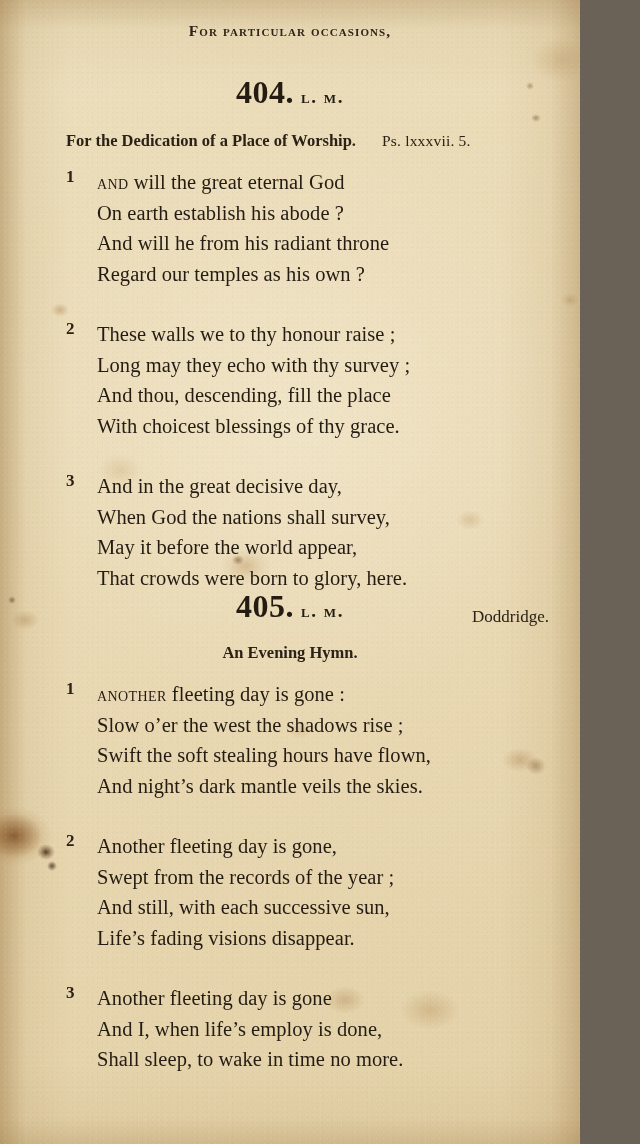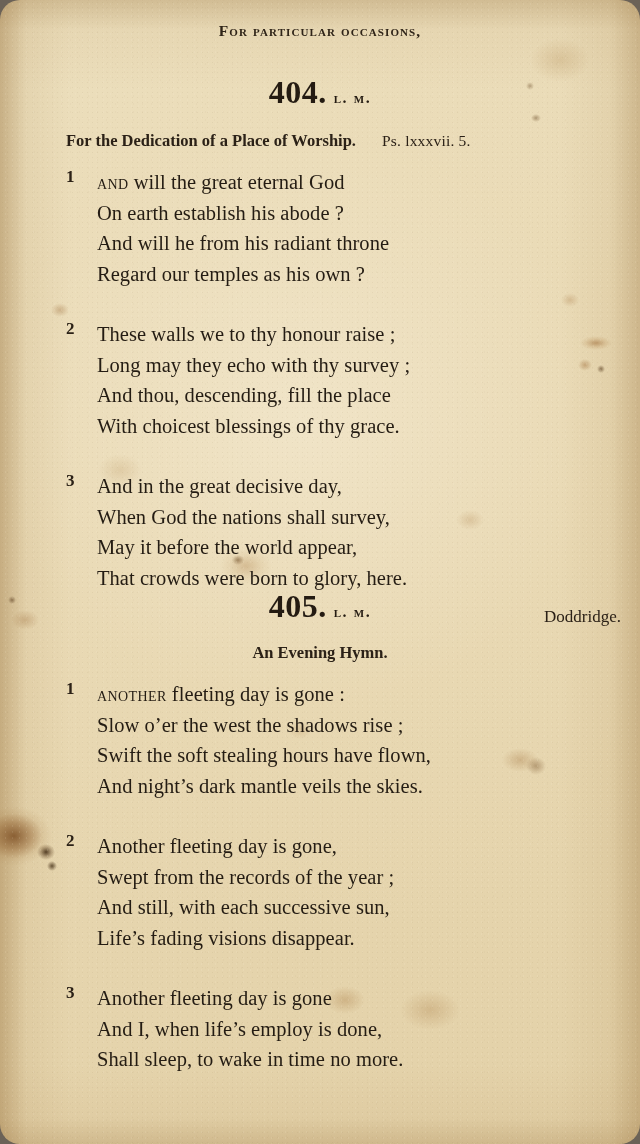--- a/index.html
+++ b/index.html
@@ -6,21 +6,21 @@
     margin: 0;
     padding: 0;
     background: #6b6257;
   }
   body {
     font-family: "Liberation Serif", "DejaVu Serif", serif;
   }
 
   #page {
     position: relative;
-    width: 640px;
+    width: 580px;
     height: 1144px;
     overflow: hidden;
     background-color: #e9dab6;
     background-image:
       
       radial-gradient(ellipse 38px 30px at 14px 836px, rgba(120,72,28,0.80) 0%, rgba(140,90,40,0.45) 45%, rgba(160,115,60,0.12) 75%, rgba(160,120,70,0) 100%),
       radial-gradient(ellipse 9px 8px at 46px 852px, rgba(60,38,14,0.85) 0%, rgba(80,50,20,0.30) 60%, rgba(90,60,30,0) 100%),
       radial-gradient(ellipse 5px 5px at 52px 866px, rgba(60,38,14,0.75) 0%, rgba(90,60,30,0) 100%),
       
       radial-gradient(ellipse 16px 7px at 596px 343px, rgba(150,96,42,0.50) 0%, rgba(170,120,60,0.18) 60%, rgba(170,120,60,0) 100%),
@@ -45,21 +45,20 @@
       radial-gradient(ellipse 4px 4px at 530px 86px, rgba(95,62,26,0.40) 0%, rgba(130,90,45,0) 100%),
       
       linear-gradient(to right, rgba(150,112,58,0.42) 0px, rgba(165,128,72,0.10) 26px, rgba(200,170,110,0) 70px),
       linear-gradient(to left, rgba(150,112,58,0.34) 0px, rgba(165,128,72,0.10) 30px, rgba(200,170,110,0) 80px),
       linear-gradient(to bottom, rgba(150,112,58,0.30) 0px, rgba(170,130,75,0.08) 30px, rgba(200,170,110,0) 90px),
       linear-gradient(to top, rgba(150,112,58,0.26) 0px, rgba(170,130,75,0.08) 26px, rgba(200,170,110,0) 80px),
       
       radial-gradient(ellipse 560px 520px at 300px 420px, rgba(243,232,206,0.75) 0%, rgba(236,221,186,0.28) 55%, rgba(230,212,172,0) 100%),
       linear-gradient(160deg, #ecdfbd 0%, #e8d8b2 45%, #e3d1a8 100%);
     color: #2a2018;
-    border-radius: 20px;
   }
 
   
   #grain {
     position: absolute;
     inset: 0;
     pointer-events: none;
     opacity: 0.5;
     background-image:
       radial-gradient(rgba(120,92,50,0.16) 0.6px, transparent 0.7px),
@@ -97,21 +96,21 @@
     color: #241b12;
     white-space: nowrap;
   }
   .hymn-number {
     font-size: 32px;
     font-weight: 700;
     letter-spacing: 0.5px;
     text-align: center;
   }
   .hymn-meter {
-    font-size: 16px;
+    font-size: 19px;
     font-weight: 700;
     font-variant: small-caps;
     text-transform: lowercase;
     letter-spacing: 1.6px;
     margin-left: 7px;
   }
 
   .subtitle-row {
     margin-top: 20px;
     font-size: 16.5px;
@@ -163,21 +162,21 @@
   }
   .smallcap-open {
     font-variant: small-caps;
     text-transform: lowercase;
     letter-spacing: 0.4px;
   }
   .smallcap-open::first-letter { text-transform: uppercase; }
 
   .attribution {
     text-align: right;
-    padding-right: 19px;
+    padding-right: 31px;
     margin-top: -16px;
     font-size: 17px;
     color: #2b2117;
   }
 </style>
 </head>
 <body>
 
 <div id="page">
   <div id="grain"></div>

